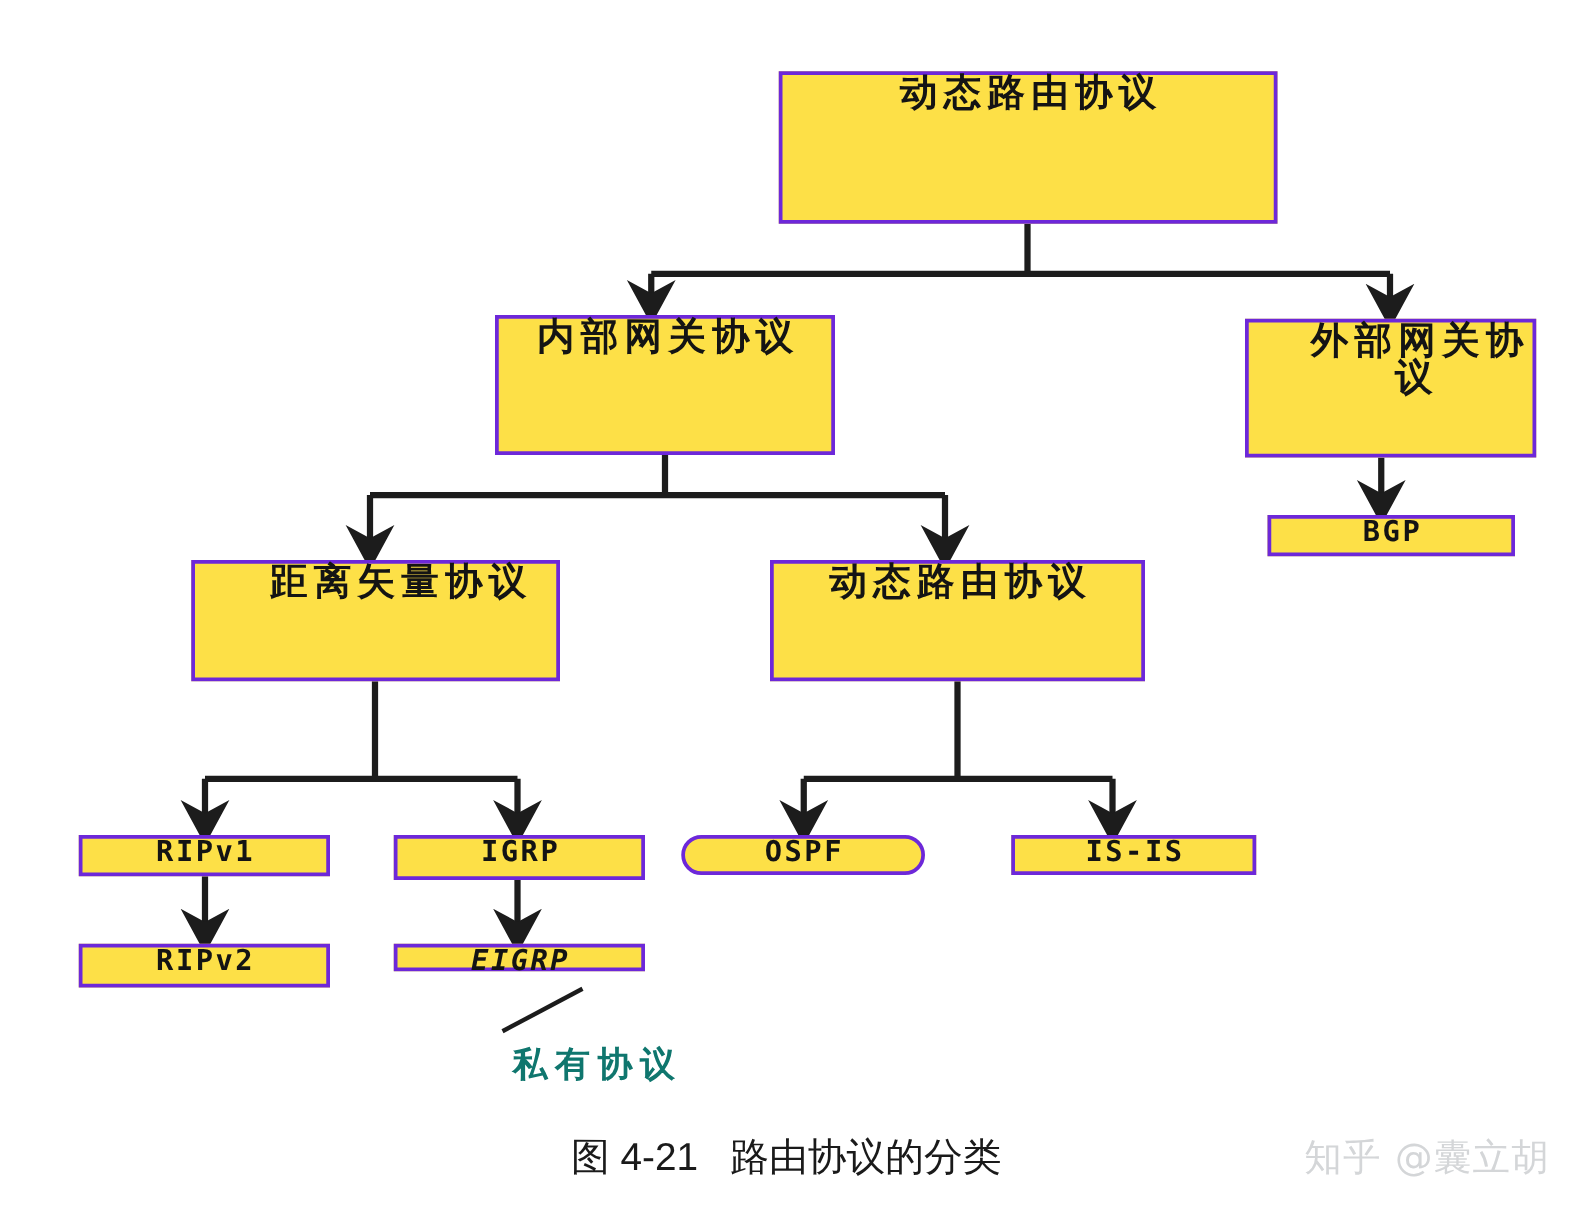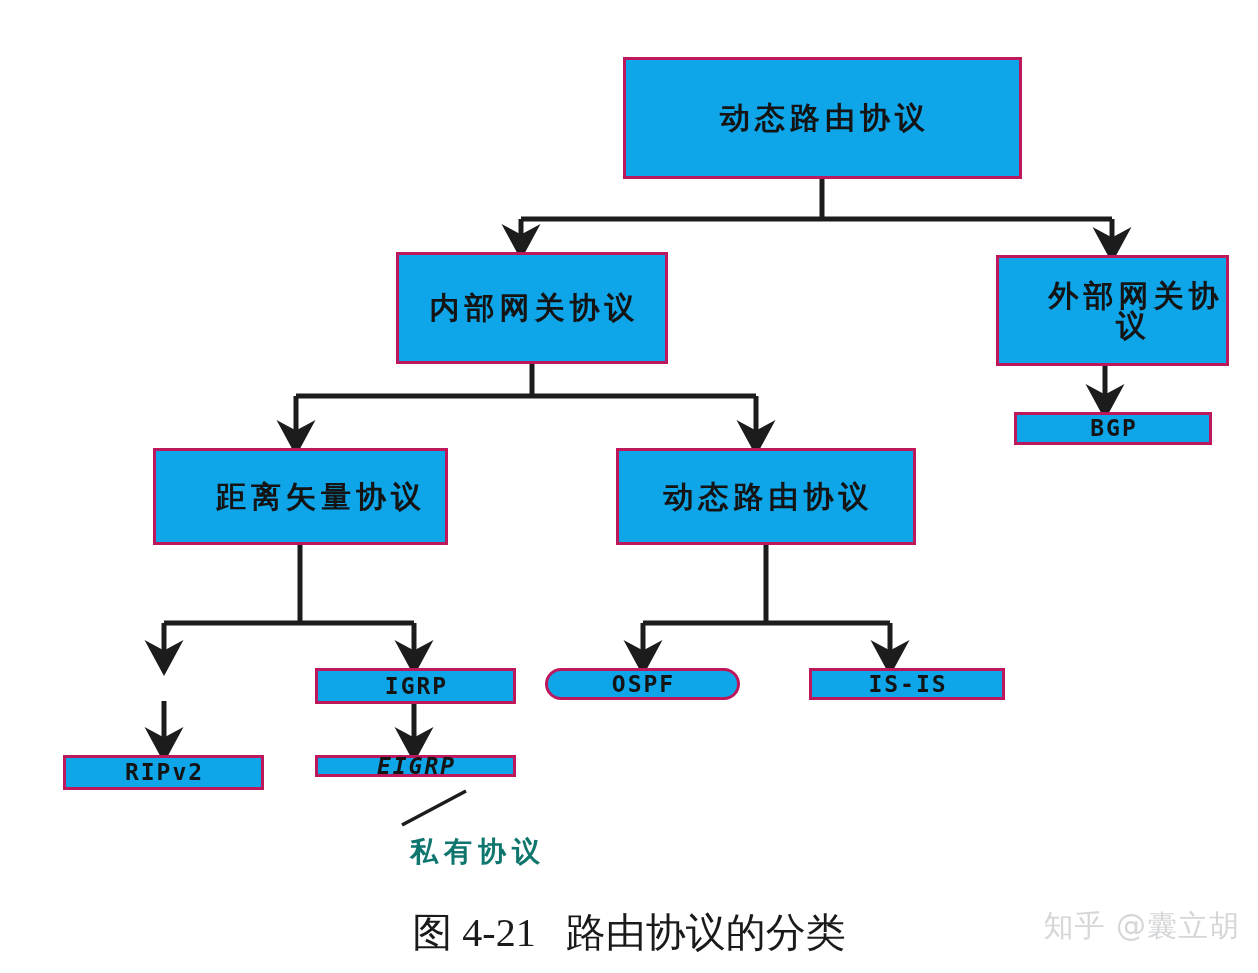--- a/index.html
+++ b/index.html
@@ -24,24 +24,23 @@
   #wires {
     position: absolute;
     left: 0; top: 0;
     width: 1258px;
     height: 973px;
     pointer-events: none;
   }
   .node {
     position: absolute;
     box-sizing: border-box;
-    background: #0ea5e9;
-    border: 3px solid #be185d;
+    background: #fde047;
+    border: 3px solid #6d28d9;
     display: flex;
-    align-items: center;
     justify-content: center;
     color: #141414;
     text-align: center;
     line-height: 1;
   }
   
   .node.cjk {
     font-family: "DejaVu Sans", "Liberation Sans", sans-serif;
     font-weight: 700;
     font-size: 30px;
@@ -85,22 +84,22 @@
     white-space: nowrap;
   }
 
   
   .caption {
     position: absolute;
     left: 0;
     top: 905px;
     width: 1258px;
     text-align: center;
-    font-family: Liberation Serif, serif;
-    font-size: 40px;
+    font-family: Liberation Sans, sans-serif;
+    font-size: 31px;
     color: #1a1a1a;
     white-space: pre;
   }
 
   
   .watermark {
     position: absolute;
     right: 18px;
     top: 906px;
     font-family: "DejaVu Sans", "Liberation Sans", sans-serif;
@@ -170,20 +169,23 @@
   </div>
 
   <div class="node cjk ls">
     <span>动态路由协议</span>
   </div>
 
   <div class="node leaf bgp">
     <span>BGP</span>
   </div>
 
+  <div class="node leaf ripv1">
+    <span>RIPv1</span>
+  </div>
 
   <div class="node leaf ripv2">
     <span>RIPv2</span>
   </div>
 
   <div class="node leaf igrp">
     <span>IGRP</span>
   </div>
 
   <div class="node leaf eigrp">

